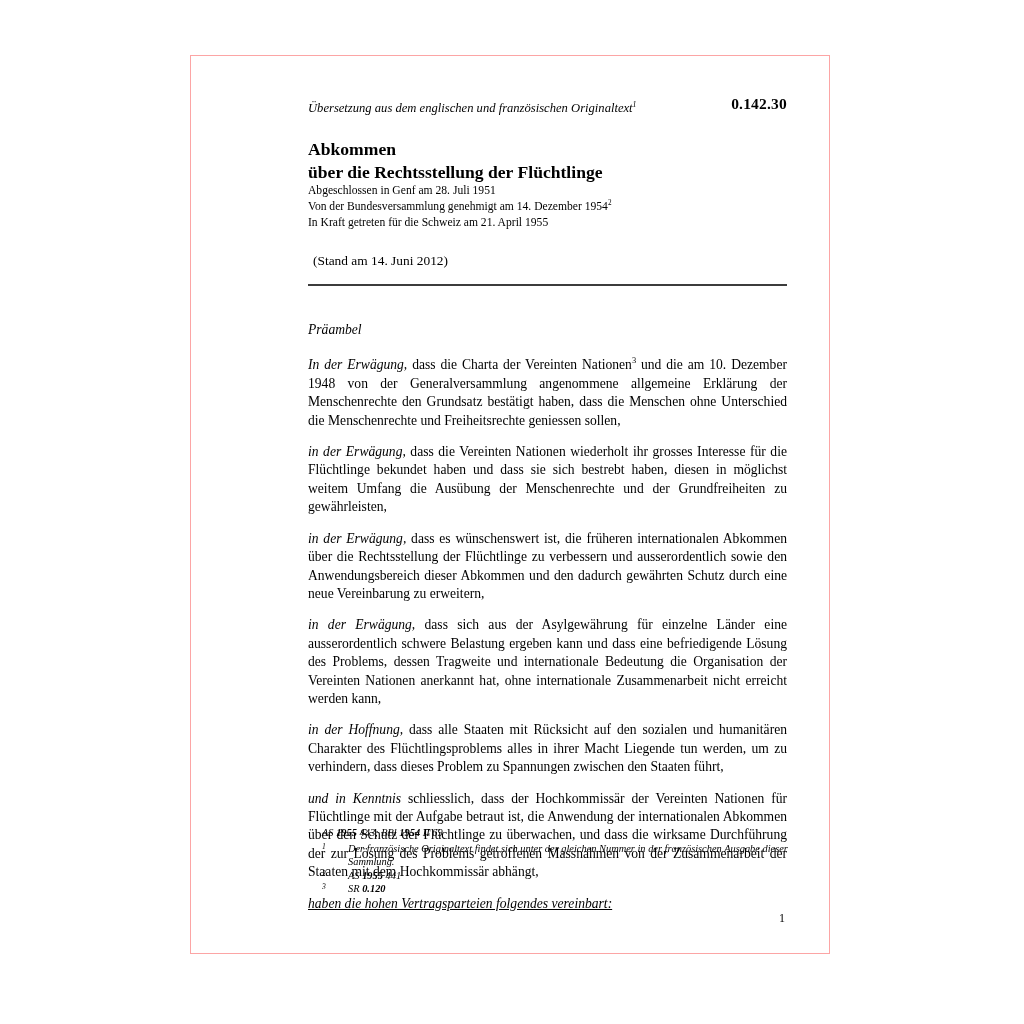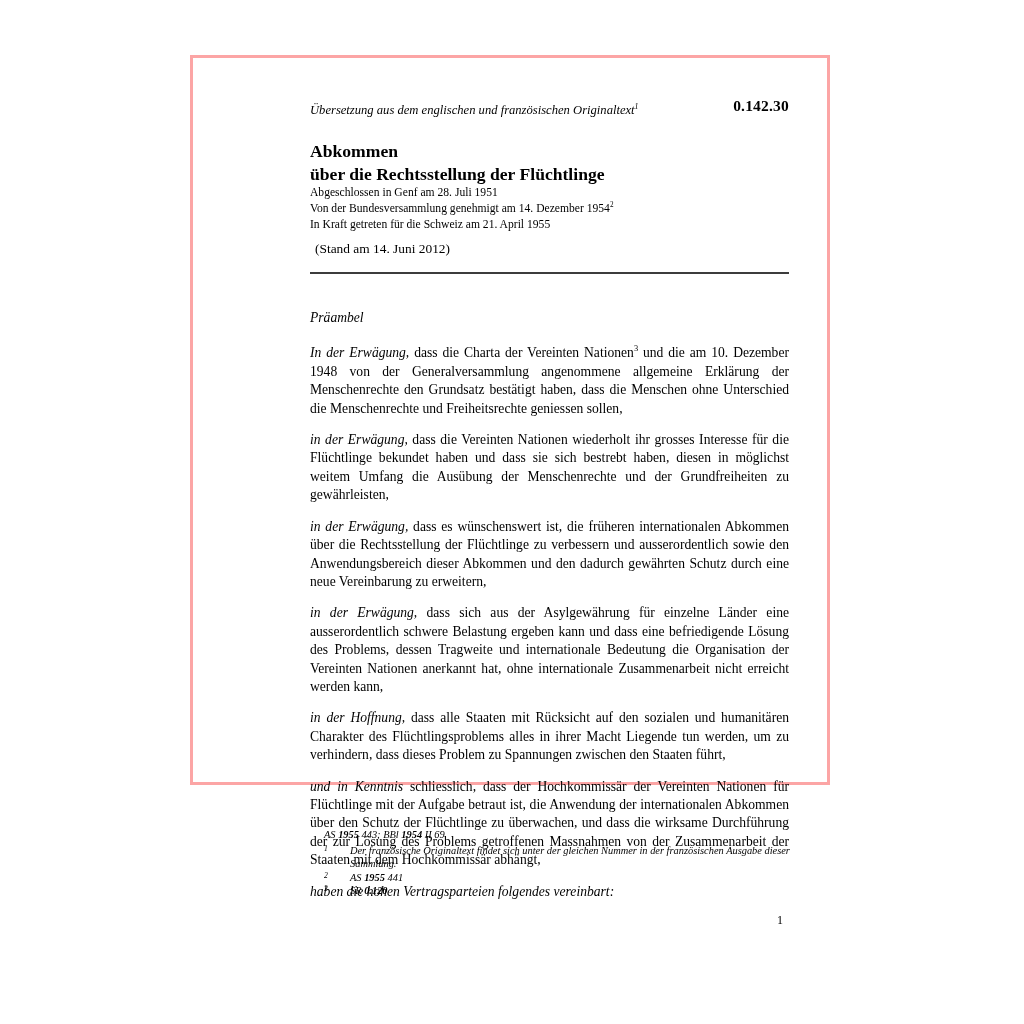--- a/index.html
+++ b/index.html
@@ -15,23 +15,23 @@
     position: relative;
     overflow: hidden;
   }
 
   
   #page-sheet {
     position: absolute;
     left: 190px;
     top: 55px;
     width: 640px;
-    height: 730px;
+    height: 899px;
     background: #ffffff;
-    border: 3px solid #fca5a5;
+    border: 1px solid #fca5a5;
     box-sizing: border-box;
   }
 
   
   #content {
     position: absolute;
     left: 117px;   
     top: 45px;     
     width: 479px;  
   }
@@ -66,21 +66,21 @@
     font-size: 17.6px;
     line-height: 1.28;
     margin-top: 22px;
   }
 
   .meta-lines {
     font-size: 11.6px;
     line-height: 1.36;
   }
   .stand-line {
-    margin-top: 9px;
+    margin-top: 23px;
     margin-left: 5px;
     font-size: 13.4px;
   }
 
   .rule-thick {
     margin-top: 15px;
     height: 2px;
     background: #3c3c3c;
     width: 100%;
   }
@@ -94,21 +94,21 @@
     font-size: 13.6px;
     margin-bottom: 18px;
   }
   .para {
     font-size: 13.6px;
     line-height: 1.355;
     text-align: justify;
     margin: 0 0 13px 0;
     hyphens: manual;
   }
-  .para:last-child { margin-bottom: 12px; }
+  .para:last-child { margin-bottom: 12px; text-decoration: underline; }
   .para .lead {
     font-style: italic;
   }
   .para.all-italic {
     font-style: italic;
     text-align: left;
   }
 
   
   #footnotes {

